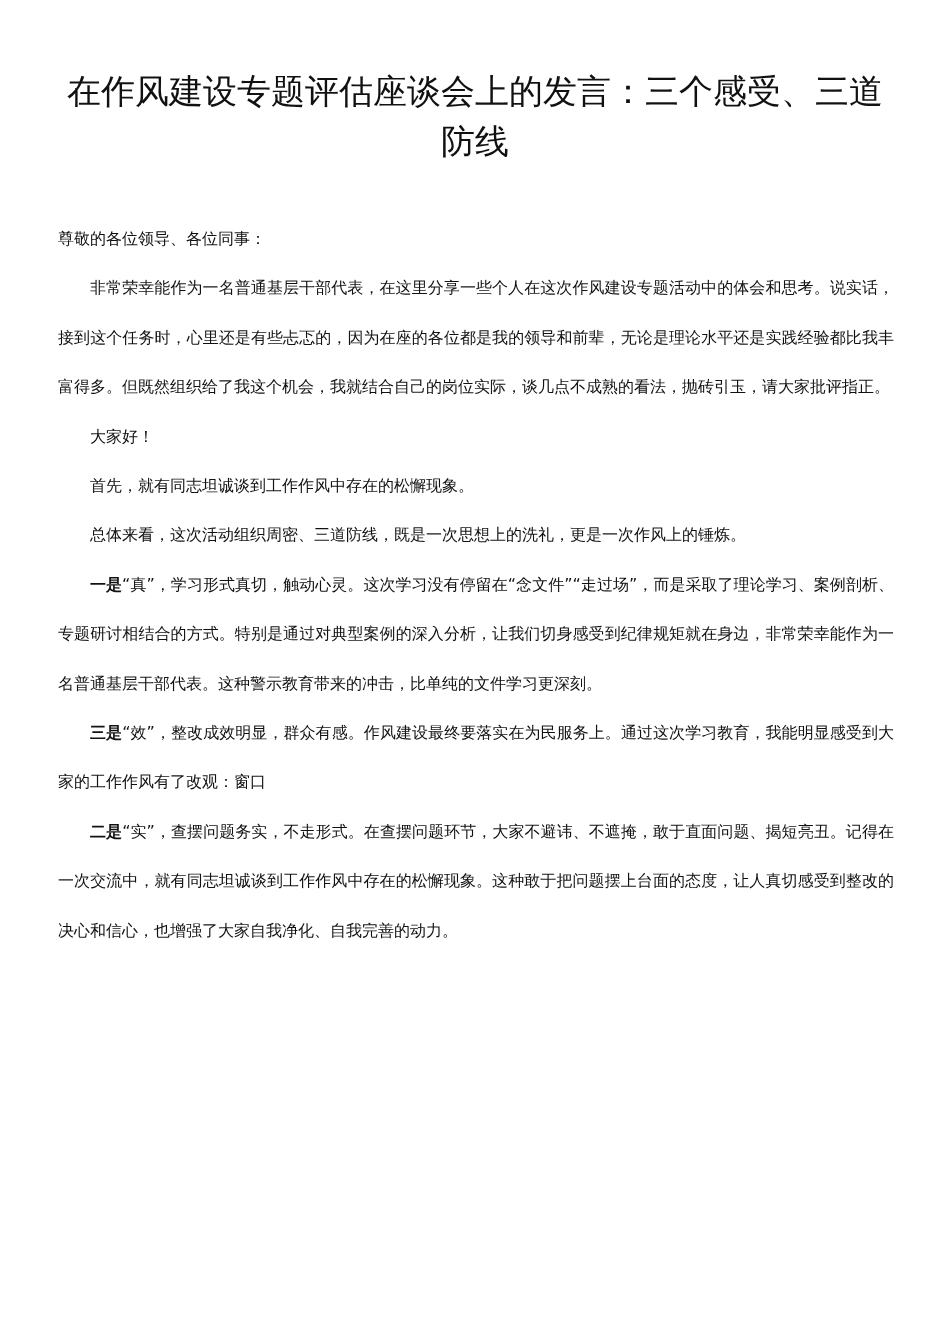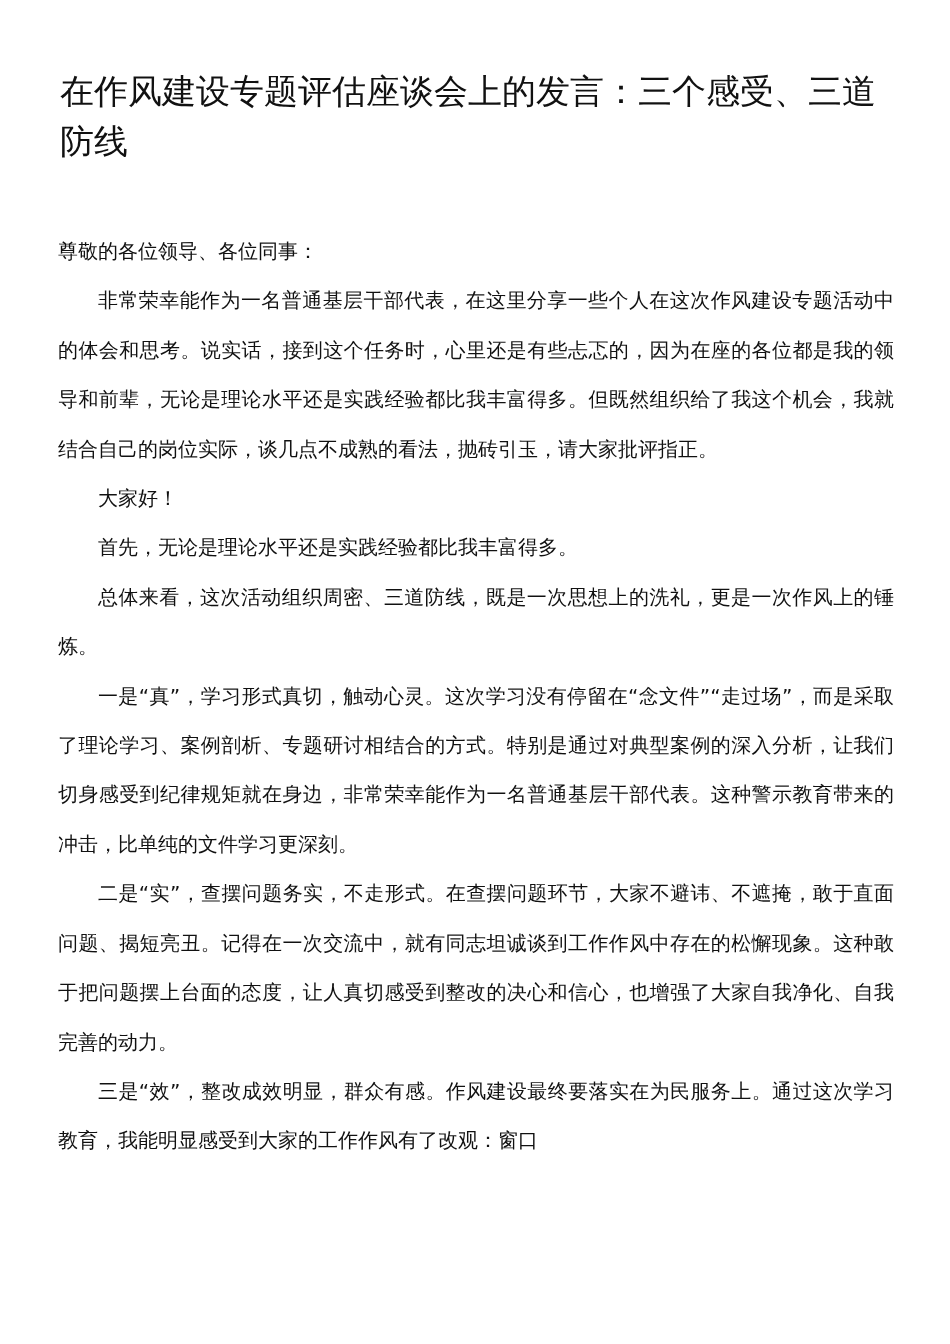--- a/index.html
+++ b/index.html
@@ -4,40 +4,40 @@
 <style>
   html, body { margin: 0; padding: 0; background: #ffffff; }
   body {
     width: 950px; height: 1344px; overflow: hidden; position: relative;
     font-family: "DejaVu Sans", "Liberation Sans", sans-serif;
     color: #111111;
   }
   .page { position: absolute; left: 0; top: 0; width: 950px; height: 1344px; background: #fff; }
   .title {
     position: absolute; left: 60px; width: 830px; top: 66px;
-    text-align: left; font-size: 34px; line-height: 50px; font-weight: normal;
+    text-align: center; font-size: 34px; line-height: 50px; font-weight: normal;
     letter-spacing: 0px; margin: 0; color: #111;
   }
   .body {
-    position: absolute; left: 58px; width: 836px; top: 227px;
-    font-size: 20px; line-height: 49.4px; text-align: justify;
+    position: absolute; left: 58px; width: 836px; top: 214px;
+    font-size: 16px; line-height: 49.4px; text-align: justify;
   }
   .body p { margin: 0; }
   .indent { text-indent: 2em; }
-  .lead { font-weight: normal; }
+  .lead { font-weight: bold; }
 </style>
 </head>
 <body>
 
 <div class="page">
   <h1 class="title">在作风建设专题评估座谈会上的发言：三个感受、三道防线</h1>
 
   <div class="body">
     <p>尊敬的各位领导、各位同事：</p>
     <p class="indent">非常荣幸能作为一名普通基层干部代表，在这里分享一些个人在这次作风建设专题活动中的体会和思考。说实话，接到这个任务时，心里还是有些忐忑的，因为在座的各位都是我的领导和前辈，无论是理论水平还是实践经验都比我丰富得多。但既然组织给了我这个机会，我就结合自己的岗位实际，谈几点不成熟的看法，抛砖引玉，请大家批评指正。</p>
     <p class="indent">大家好！</p>
-    <p class="indent">首先，无论是理论水平还是实践经验都比我丰富得多。</p>
+    <p class="indent">首先，就有同志坦诚谈到工作作风中存在的松懈现象。</p>
     <p class="indent">总体来看，这次活动组织周密、三道防线，既是一次思想上的洗礼，更是一次作风上的锤炼。</p>
     <p class="indent"><span class="lead">一是</span><span>“真”，学习形式真切，触动心灵。这次学习没有停留在“念文件”“走过场”，而是采取了理论学习、案例剖析、专题研讨相结合的方式。特别是通过对典型案例的深入分析，让我们切身感受到纪律规矩就在身边，非常荣幸能作为一名普通基层干部代表。这种警示教育带来的冲击，比单纯的文件学习更深刻。</span></p>
+    <p class="indent"><span class="lead">三是</span><span>“效”，整改成效明显，群众有感。作风建设最终要落实在为民服务上。通过这次学习教育，我能明显感受到大家的工作作风有了改观：窗口</span></p>
     <p class="indent"><span class="lead">二是</span><span>“实”，查摆问题务实，不走形式。在查摆问题环节，大家不避讳、不遮掩，敢于直面问题、揭短亮丑。记得在一次交流中，就有同志坦诚谈到工作作风中存在的松懈现象。这种敢于把问题摆上台面的态度，让人真切感受到整改的决心和信心，也增强了大家自我净化、自我完善的动力。</span></p>
-    <p class="indent"><span class="lead">三是</span><span>“效”，整改成效明显，群众有感。作风建设最终要落实在为民服务上。通过这次学习教育，我能明显感受到大家的工作作风有了改观：窗口</span></p>
   </div>
 </div>
 
 </body></html>

